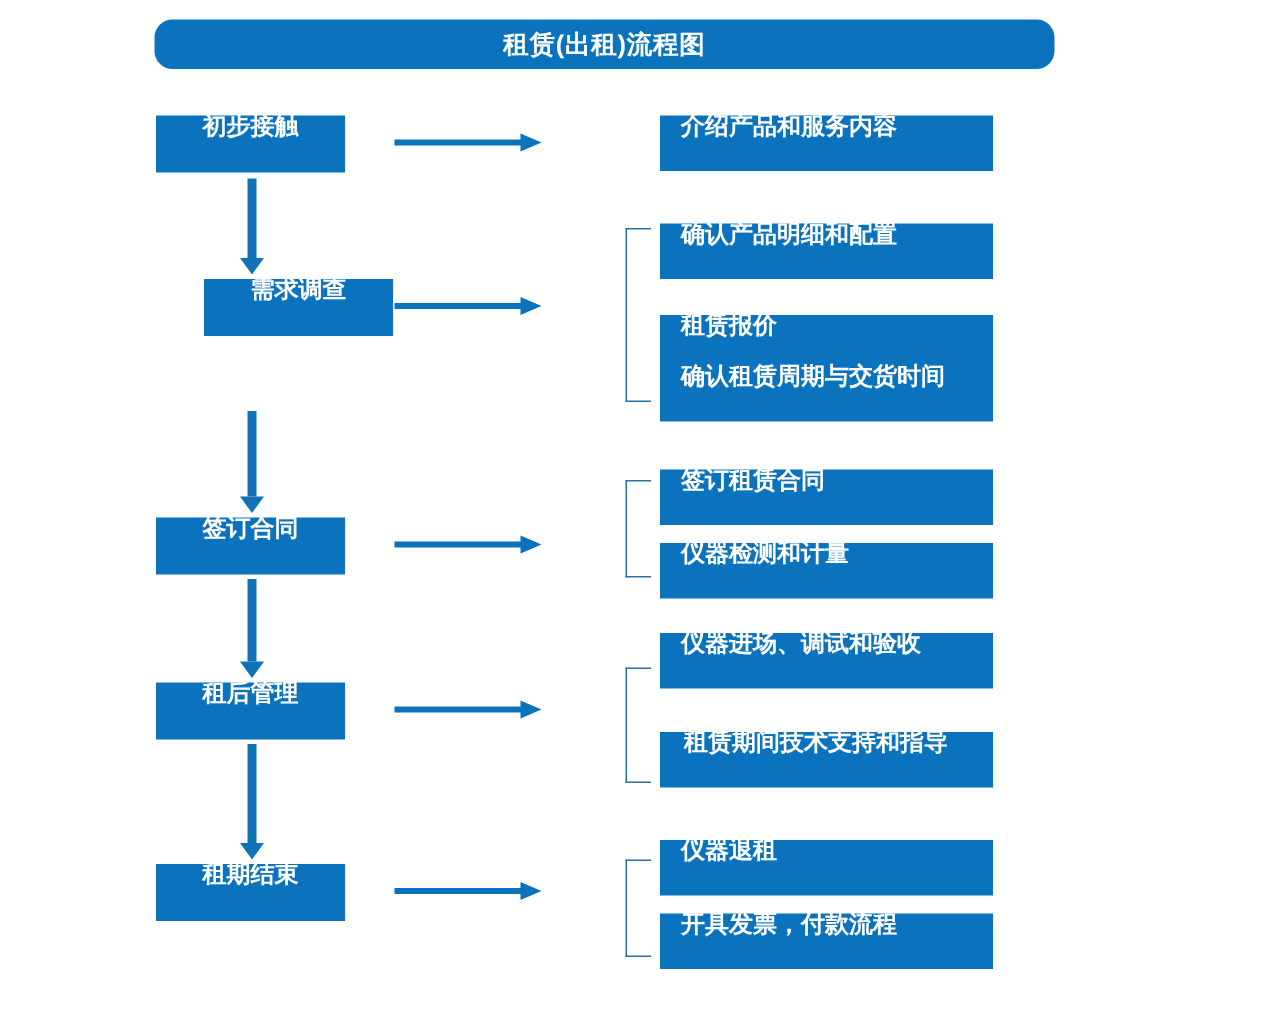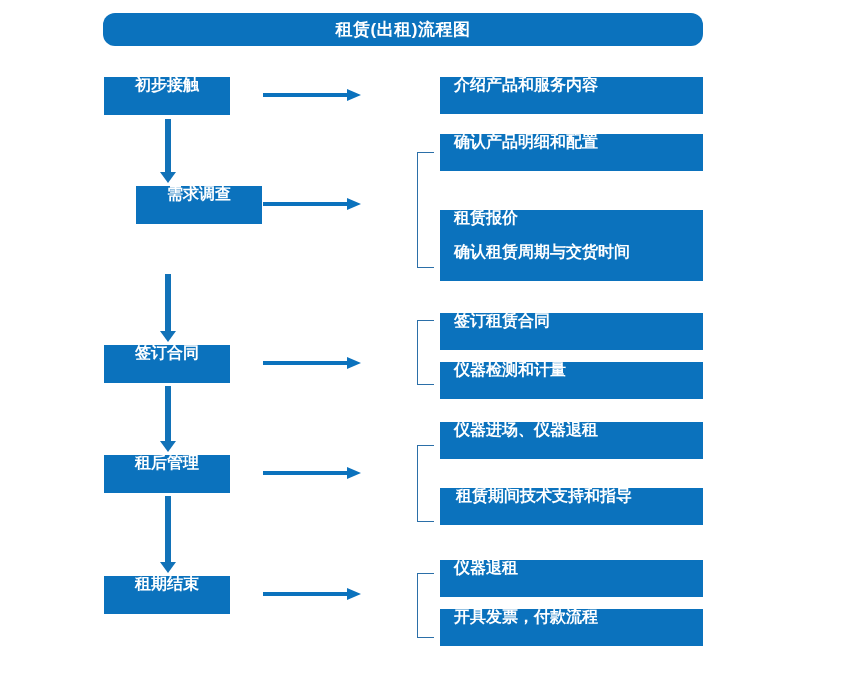--- a/index.html
+++ b/index.html
@@ -62,21 +62,21 @@
   .stage-node {
     left: 104px;
     width: 126px;
     height: 38px;
     justify-content: center;
   }
 
   
   .detail-node {
     left: 440px;
-    width: 263px;
+    width: 222px;
     height: 37px;
     padding-left: 14px;
     justify-content: flex-start;
   }
 
   
   .h-arrow {
     position: absolute;
     left: 263px;
     width: 98px;
@@ -199,37 +199,37 @@
   </div>
 
   <div class="bracket" style="top:152px; height:116px;"></div>
   <div class="bracket" style="top:320px; height:65px;"></div>
   <div class="bracket" style="top:445px; height:77px;"></div>
   <div class="bracket" style="top:573px; height:65px;"></div>
 
   <div class="node detail-node" style="top:77px;">
     <span class="node-text">介绍产品和服务内容</span>
   </div>
-  <div class="node detail-node" style="top:134px;">
+  <div class="node detail-node" style="top:149px;">
     <span class="node-text">确认产品明细和配置</span>
   </div>
   <div class="node detail-node" style="top:186px;margin-top:24px;">
     <span class="node-text">租赁报价</span>
   </div>
   <div class="node detail-node" style="top:244px;">
     <span class="node-text">确认租赁周期与交货时间</span>
   </div>
   <div class="node detail-node" style="top:313px;">
     <span class="node-text">签订租赁合同</span>
   </div>
   <div class="node detail-node" style="top:362px;">
     <span class="node-text">仪器检测和计量</span>
   </div>
   <div class="node detail-node" style="top:422px;">
-    <span class="node-text">仪器进场、仪器退租</span>
+    <span class="node-text">仪器进场、调试和验收</span>
   </div>
   <div class="node detail-node" style="top:488px;padding-left:16px;">
     <span class="node-text">租赁期间技术支持和指导</span>
   </div>
   <div class="node detail-node" style="top:560px;">
     <span class="node-text">仪器退租</span>
   </div>
   <div class="node detail-node" style="top:609px;">
     <span class="node-text">开具发票，付款流程</span>
   </div>

